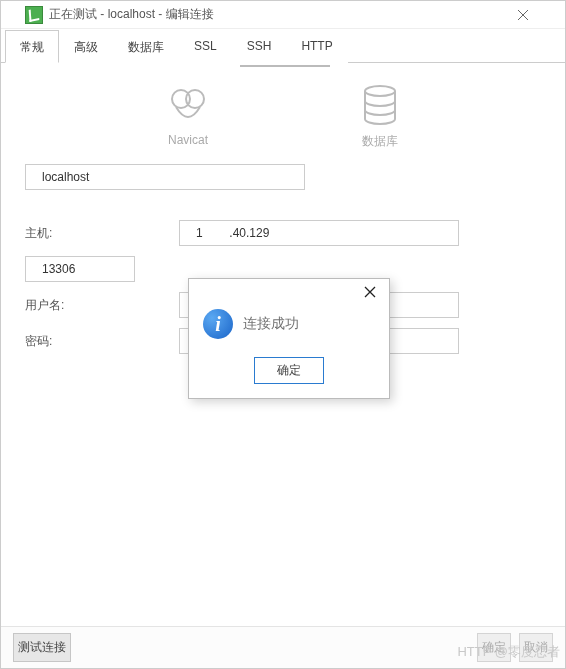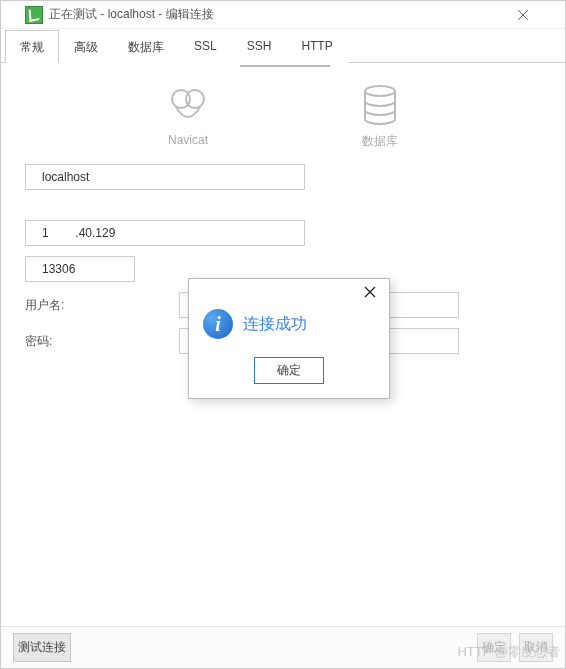--- a/index.html
+++ b/index.html
@@ -171,21 +171,21 @@
     .info-icon {
       width: 30px; height: 30px; border-radius: 50%;
       background: radial-gradient(circle at 30% 30%, #5aa8f2, #1a64c8);
       color: #fff;
       font-family: Georgia, serif;
       font-style: italic;
       font-weight: bold;
       font-size: 20px;
       display: flex; align-items: center; justify-content: center;
     }
-    .modal-msg { color: #3b82f6; font-size: 16px; }
+    .modal-msg { color: #737373; font-size: 14px; }
     .modal-footer {
       display: flex; justify-content: center;
       padding: 8px 0 14px;
     }
     .btn.primary {
       border: 1px solid #2a7bd0;
       background: #fff;
       padding: 4px 22px;
     }
     .watermark {
@@ -245,20 +245,21 @@
         </span>
         <span class="diagram-label">数据库</span>
       </div>
     </div>
 
     <div class="form-row gap-lg">
       <input class="form-input" value="localhost" style="">
     </div>
 
     <div class="form-row">
+      <div class="form-label">主机:</div>
       <input class="form-input" value="1        .40.129" style="">
     </div>
     <div class="form-row">
       <input class="form-input narrow" value="13306" style="">
     </div>
     <div class="form-row">
       <div class="form-label">用户名:</div>
       <input class="form-input" value="root" style="">
     </div>
     <div class="form-row">

